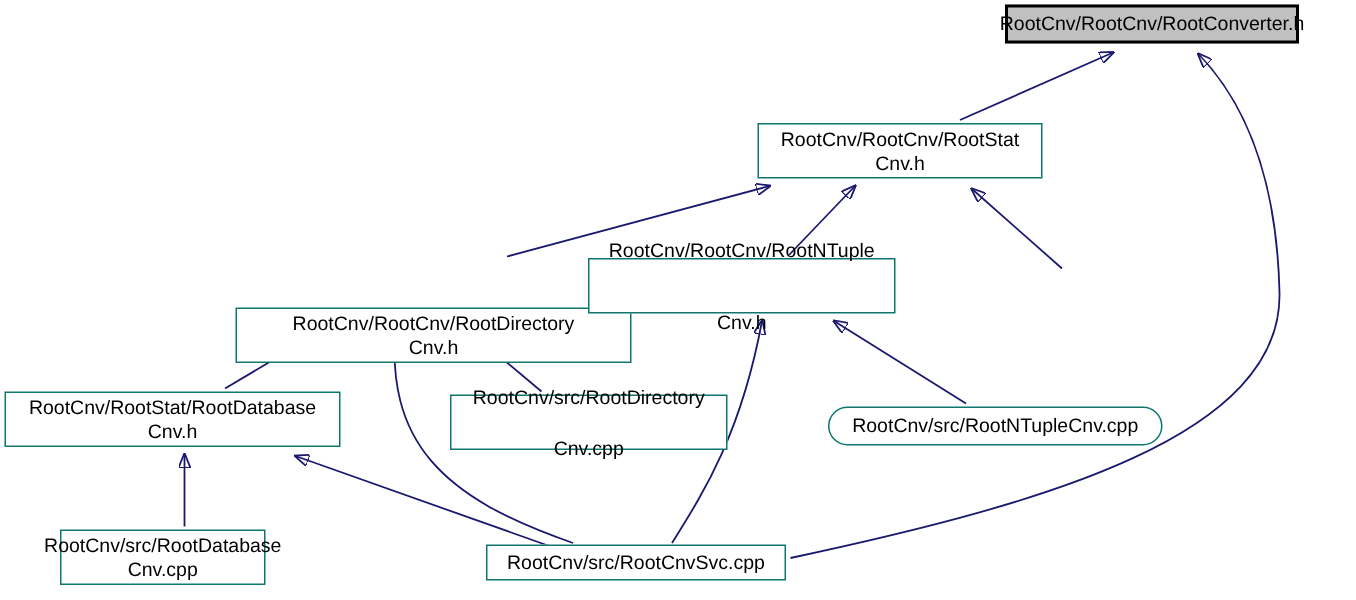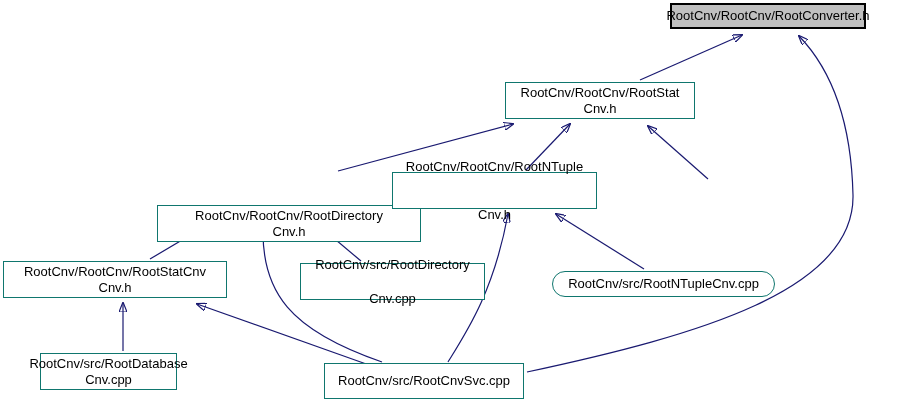--- a/index.html
+++ b/index.html
@@ -73,35 +73,35 @@
     <span>Cnv.h</span>
   </div>
 
   <div class="node" style="left:392px;top:172px;width:205px;height:37px;gap:32px;">
     <span>RootCnv/RootCnv/RootNTuple</span>
     <span>Cnv.h</span>
   </div>
 
 
   <div class="node" style="left:3px;top:261px;width:224px;height:37px;">
-    <span>RootCnv/RootCnv/RootStatCnv</span>
+    <span>RootCnv/RootStat/RootDatabase</span>
     <span>Cnv.h</span>
   </div>
 
   <div class="node" style="left:300px;top:263px;width:185px;height:37px;gap:18px;">
     <span>RootCnv/src/RootDirectory</span>
     <span>Cnv.cpp</span>
   </div>
 
   <div class="node" style="left:552px;top:271px;width:223px;height:26px;border-radius:13px;">
     <span>RootCnv/src/RootNTupleCnv.cpp</span>
   </div>
 
   <div class="node" style="left:40px;top:353px;width:137px;height:37px;">
     <span>RootCnv/src/RootDatabase</span>
     <span>Cnv.cpp</span>
   </div>
 
-  <div class="node" style="left:324px;top:363px;width:200px;height:36px;">
+  <div class="node" style="left:324px;top:363px;width:200px;height:24px;">
     <span>RootCnv/src/RootCnvSvc.cpp</span>
   </div>
 
 </div>
 
 </body></html>

